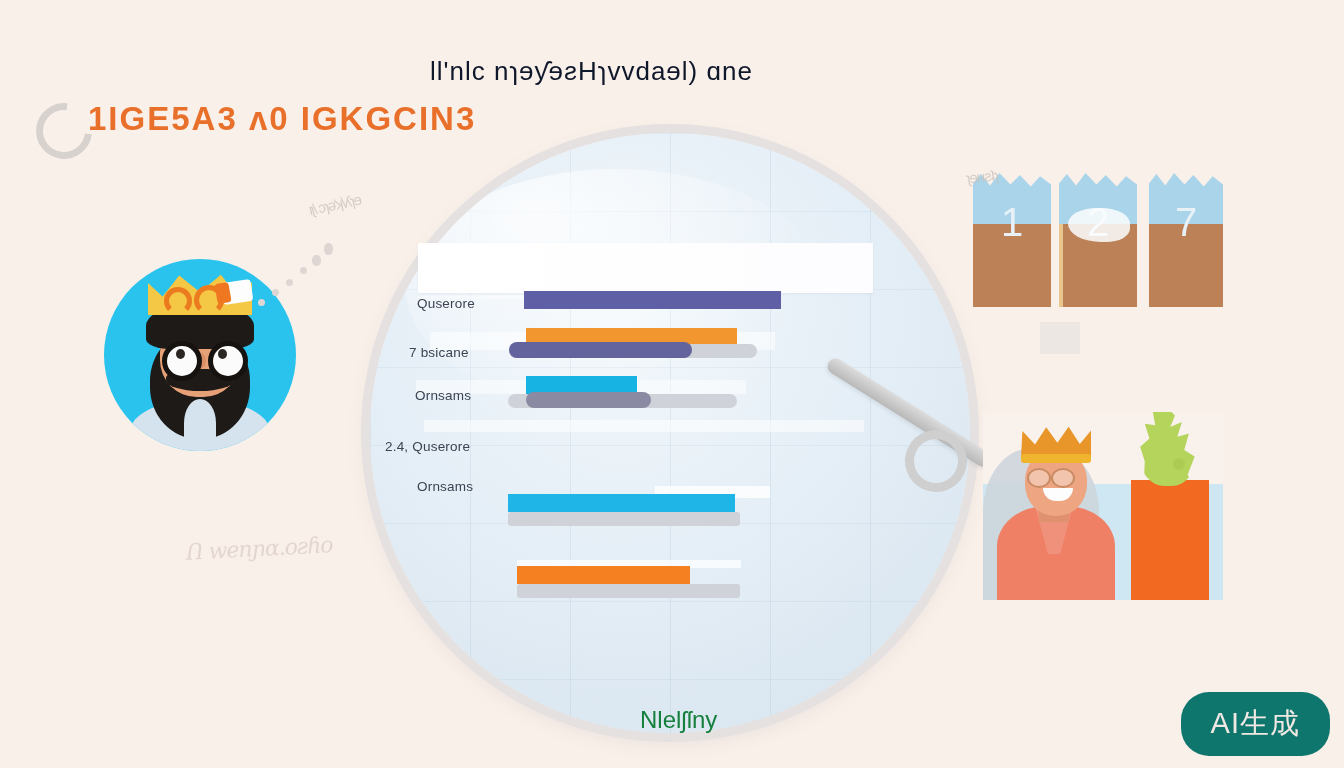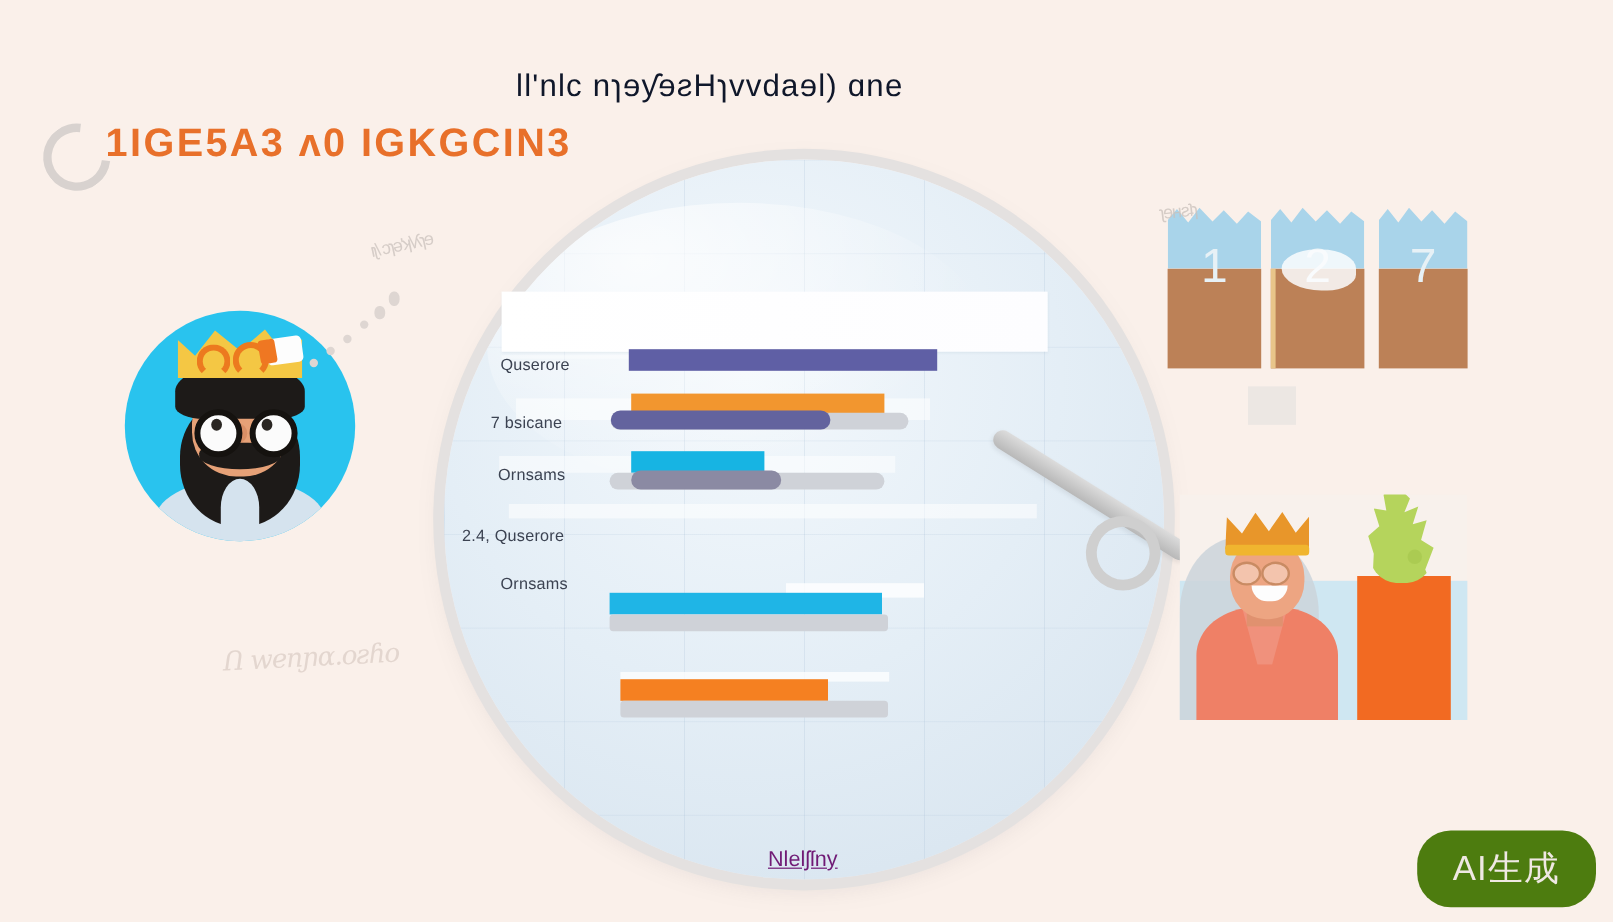--- a/index.html
+++ b/index.html
@@ -186,22 +186,22 @@
   #dot-scribble{
     position:absolute;left:308px;top:196px;font-size:15px;color:#d6cdc8;
     letter-spacing:-1.5px;transform:rotate(-12deg);white-space:nowrap;
   }
   #note-left{
     position:absolute;left:186px;top:536px;font-size:22px;color:#e3d6cf;
     font-family:"DejaVu Serif", serif;font-style:italic;
     letter-spacing:-1px;transform:rotate(-3deg);white-space:nowrap;
   }
   #note-bottom{
-    position:absolute;left:640px;top:706px;font-size:18px;color:#701a75;
-    letter-spacing:0px;white-space:nowrap;text-decoration:underline;
+    position:absolute;left:640px;top:706px;font-size:24px;color:#15803d;
+    letter-spacing:0px;white-space:nowrap;
   }
 
   
   #scene{position:absolute;left:983px;top:412px;width:240px;height:188px;overflow:hidden;}
   #scene-wall{position:absolute;inset:0;background:#f8f1ec;}
   #scene-water{position:absolute;left:0;right:0;top:72px;bottom:0;background:#cfe7f2;}
   #scene-shadow{
     position:absolute;left:0;top:36px;width:116px;height:152px;
     background:#cbd4da;border-radius:42% 42% 0 0;opacity:.85;
   }
@@ -235,21 +235,21 @@
   #scene-plant{
     position:absolute;left:156px;top:-8px;width:58px;height:82px;
     background:#b5d45c;border-radius:50% 50% 44% 44% / 62% 62% 38% 38%;
     clip-path:polygon(42% 0,62% 14%,54% 28%,74% 22%,66% 40%,86% 36%,78% 56%,96% 64%,84% 86%,92% 100%,8% 100%,10% 70%,2% 52%,18% 42%,10% 24%,28% 26%,24% 10%);
   }
   #scene-plant-dot{position:absolute;left:190px;top:46px;width:12px;height:12px;border-radius:50%;background:#a7c84e;opacity:.7;}
 
   
   #watermark{
     position:absolute;right:14px;bottom:12px;
-    background:#4d7c0f;border-radius:28px;
+    background:#0f766e;border-radius:28px;
     padding:12px 30px;color:#efe8e3;font-size:29px;letter-spacing:1px;
   }
 </style>
 </head>
 <body>
 
 <div class="stage">
 
   <div id="header-logo"></div>
   <div id="header-title">1IGE5A3 ᴧ0 IGKGCIN3</div>

